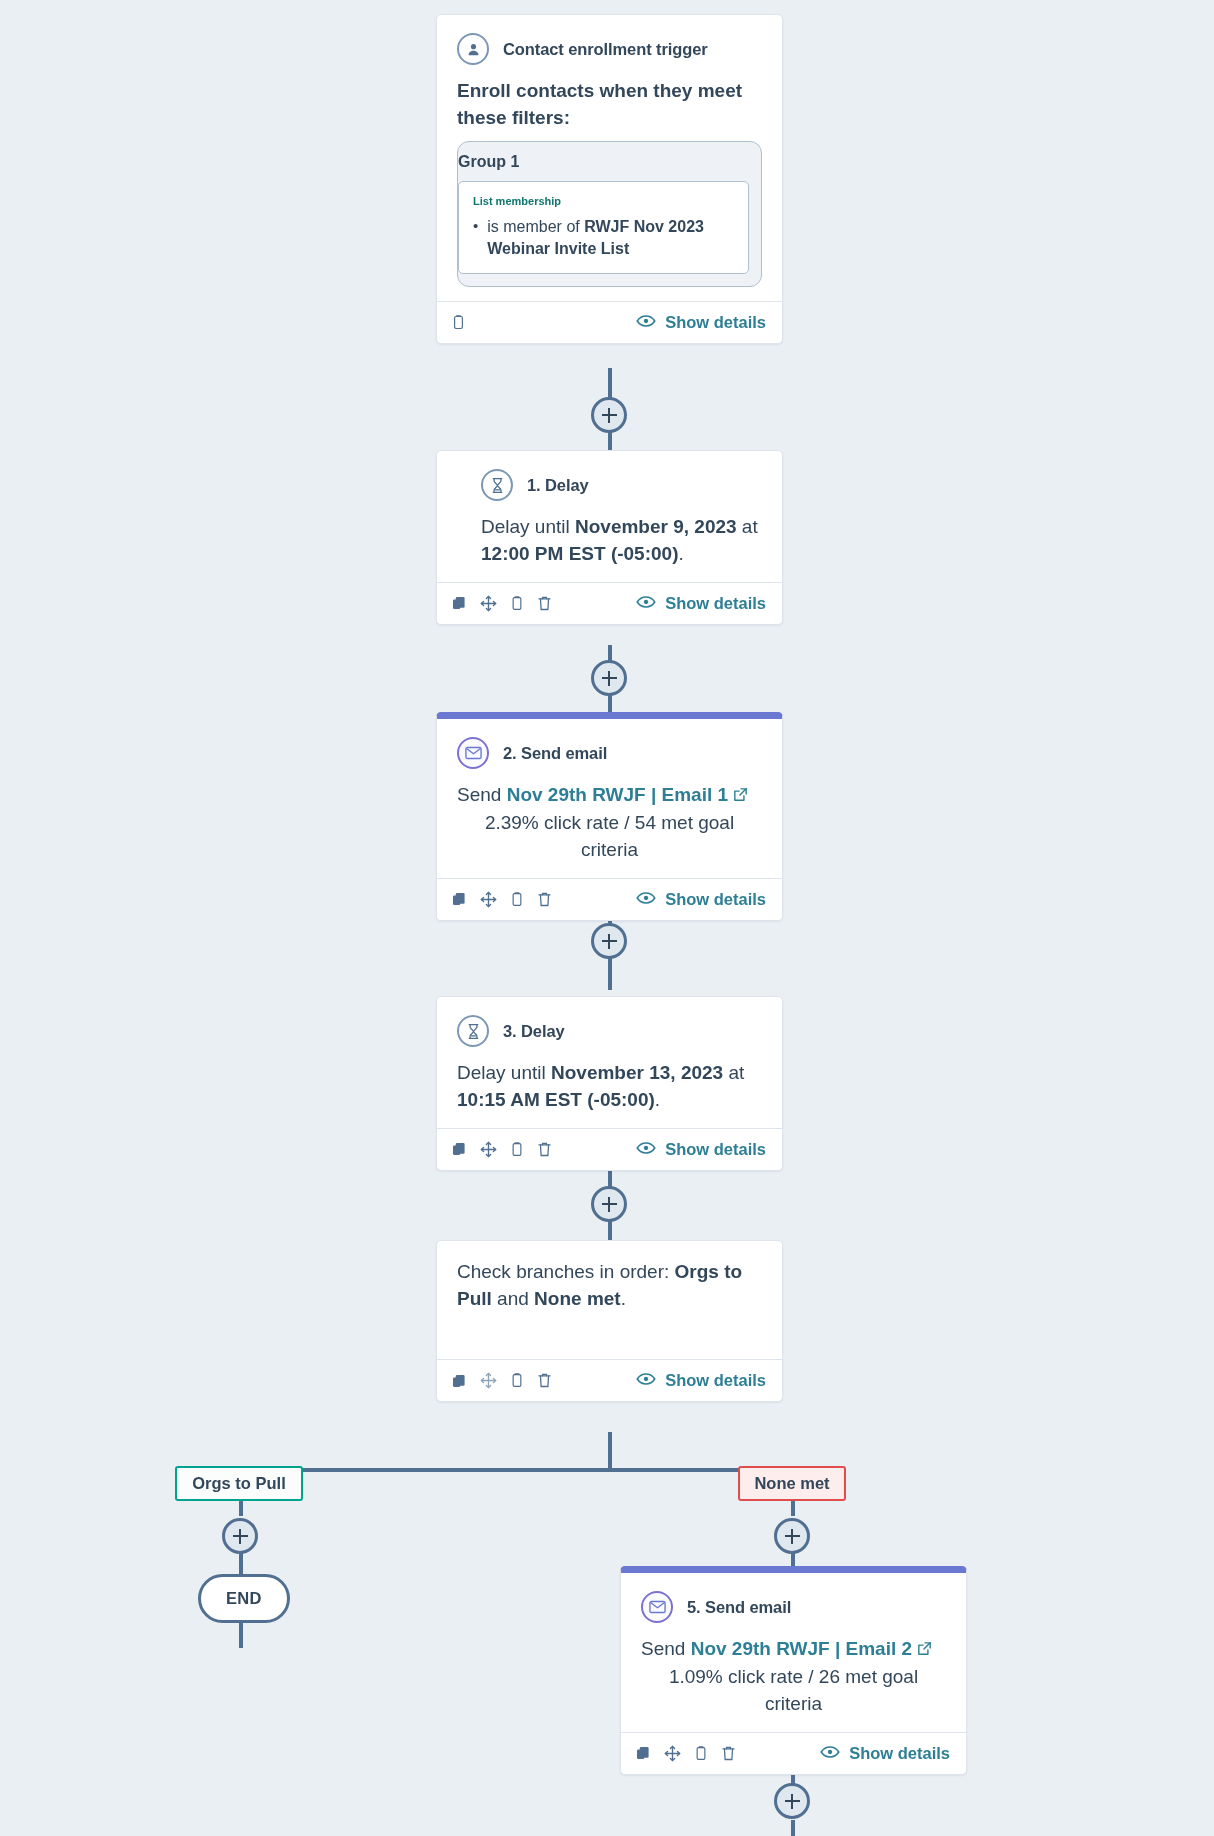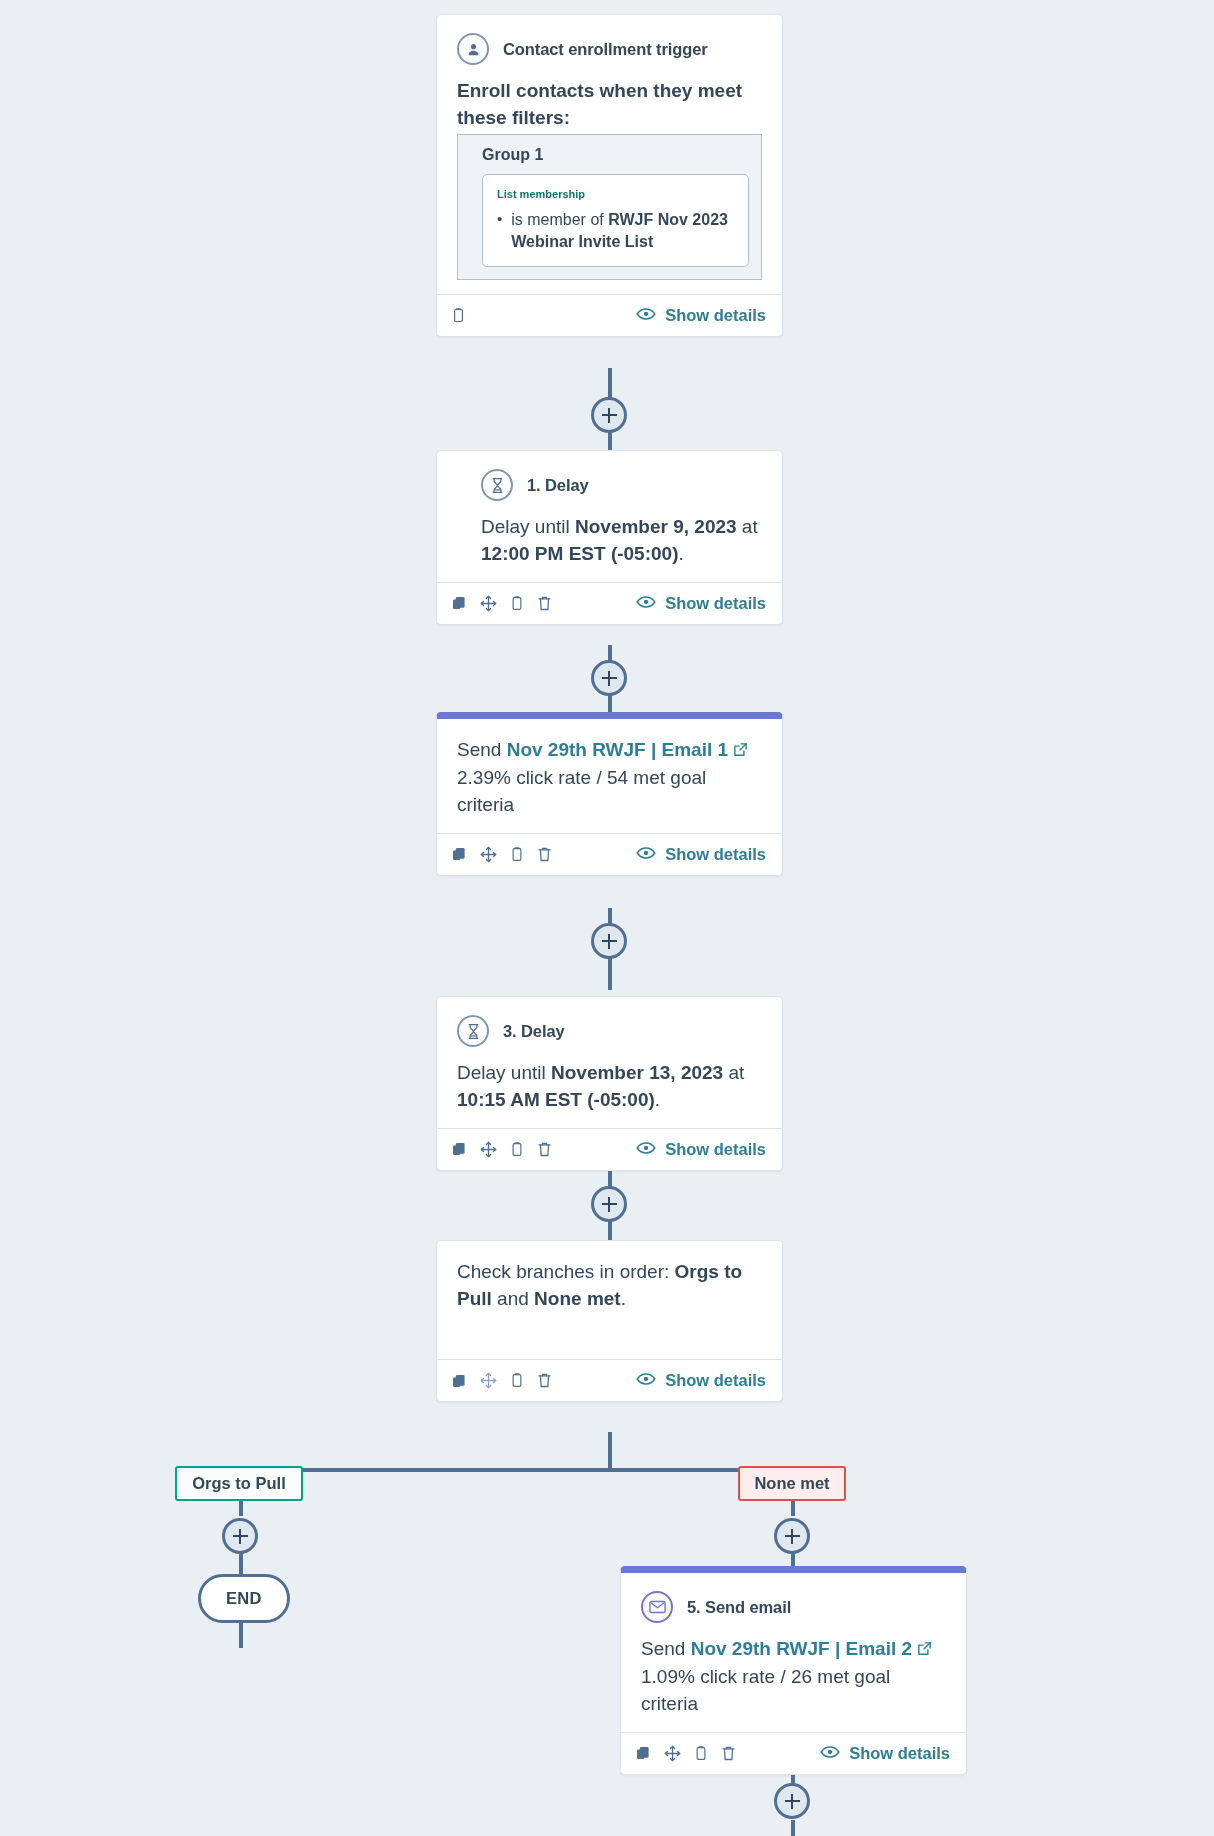--- a/index.html
+++ b/index.html
@@ -94,21 +94,21 @@
     color: #33475b;
   }
   .card-text b { font-weight: bold; }
 
   .email-link {
     color: #2e7f96;
     font-weight: bold;
     text-decoration: none;
     cursor: pointer;
   }
-  .email-stats { color: #33475b; }
+  .email-stats { color: #33475b; text-align: center; }
 
   
   .card-footer {
     border-top: 1px solid #dfe3eb;
     height: 42px;
     display: flex;
     align-items: center;
     justify-content: space-between;
     padding: 0 16px 0 14px;
   }
@@ -119,24 +119,24 @@
     color: #2e7f96;
     font-size: 16.5px;
     font-weight: bold;
     cursor: pointer;
     white-space: nowrap;
   }
 
   
   .filter-group {
     border: 1px solid #b0bfce;
-    border-radius: 0;
+    border-radius: 12px;
     background: #eef2f6;
-    padding: 11px 12px 12px 24px;
-    margin-top: 2px;
+    padding: 11px 12px 12px 0;
+    margin-top: 9px;
   }
   .group-label {
     font-size: 16px;
     font-weight: bold;
     color: #33475b;
     margin-bottom: 10px;
   }
   .filter-card {
     background: #fff;
     border: 1px solid #b0bfce;
@@ -310,20 +310,29 @@
         </span>
         <span>Show details</span>
       </div>
     </div>
   </div>
 
   <div class="plus-btn" style="left:591px;top:660px;"></div>
 
   <div class="card email" style="left:436px;top:712px;width:347px;">
     <div class="card-body">
+      <div class="card-head">
+        <span class="icon-circle purple">
+          <svg width="17" height="14" viewBox="0 0 22 17" fill="none" stroke="#6a78d1" stroke-width="1.8" stroke-linejoin="round">
+            <rect x="1.2" y="1.4" width="19.6" height="14.2" rx="2"></rect>
+            <path d="M2.4 3 11 9.4 19.6 3"></path>
+          </svg>
+        </span>
+        <span class="card-title">2. Send email</span>
+      </div>
       <div class="card-text"><span>Send </span><a class="email-link">Nov 29th RWJF | Email 1</a>&nbsp;<span style="display:inline-block;vertical-align:-1px;">
           <svg width="15" height="15" viewBox="0 0 18 18" fill="none" stroke="#2e7f96" stroke-width="1.7" stroke-linecap="round" stroke-linejoin="round">
             <path d="M9.6 2.2h6.2v6.2"></path>
             <path d="M15.8 2.2 8.3 9.7"></path>
             <path d="M13.1 10.6v5.2H2.2V4.9h5.2"></path>
           </svg>
         </span></div>
       <div class="card-text email-stats">2.39% click rate / 54 met goal criteria</div>
     </div>
     <div class="card-footer">

